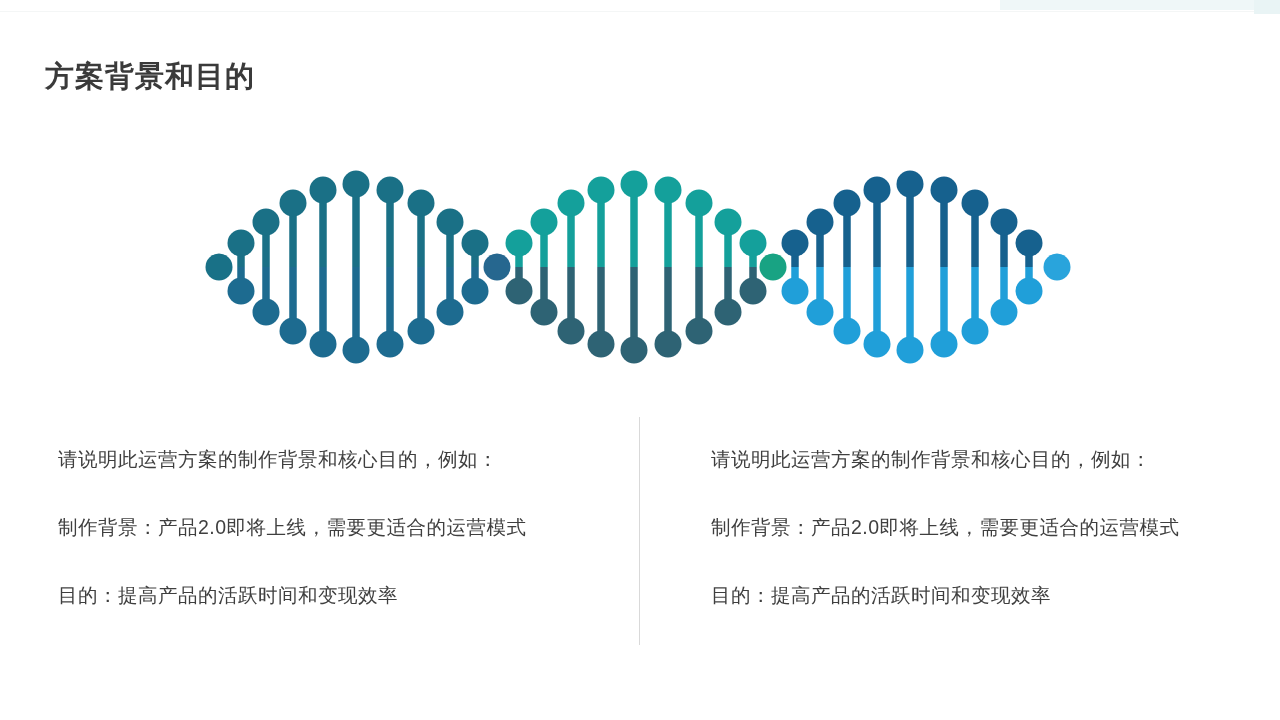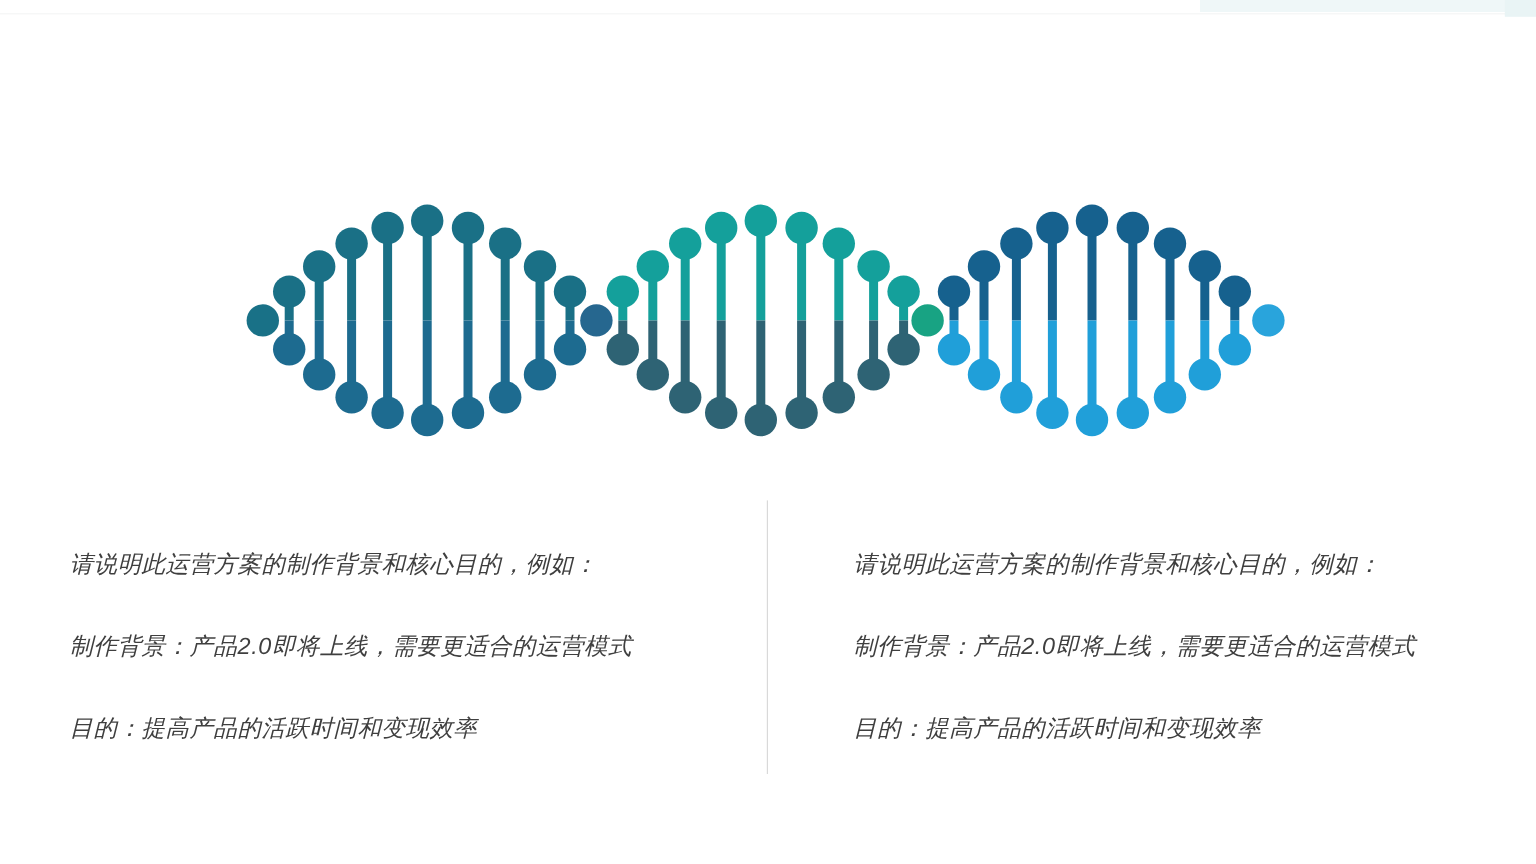--- a/index.html
+++ b/index.html
@@ -55,37 +55,37 @@
   }
   .text-column {
     position: absolute;
     top: 448px;
     width: 580px;
     color: #3f3f3f;
   }
   .text-column.left  { left: 58px; }
   .text-column.right { left: 711px; }
   .text-column p {
-    margin: 12px 0 45px 0;
+    margin: 0 0 45px 0;
     font-size: 19.5px;
     line-height: 23px;
     letter-spacing: 0.5px;
     white-space: nowrap;
-    font-style: italic;
   }
 </style>
 </head>
 <body>
 
 <div class="slide">
 
   <div class="top-hairline"></div>
   <div class="top-accent-strip"></div>
   <div class="top-accent-nub"></div>
 
+  <h1 class="slide-title">方案背景和目的</h1>
 
   <div class="dna-wrap">
     <svg id="dna-svg" width="880" height="202" viewBox="0 0 880 202" xmlns="http://www.w3.org/2000/svg">
         <line x1="41" y1="77" x2="41" y2="101" stroke="#1a7086" stroke-width="7.5"></line>
         <line x1="41" y1="101" x2="41" y2="125" stroke="#1d6b90" stroke-width="7.5"></line>
         <circle cx="41" cy="77" r="13.5" fill="#1a7086"></circle>
         <circle cx="41" cy="125" r="13.5" fill="#1d6b90"></circle>
         <line x1="66" y1="56" x2="66" y2="101" stroke="#1a7086" stroke-width="7.5"></line>
         <line x1="66" y1="101" x2="66" y2="146" stroke="#1d6b90" stroke-width="7.5"></line>
         <circle cx="66" cy="56" r="13.5" fill="#1a7086"></circle>

